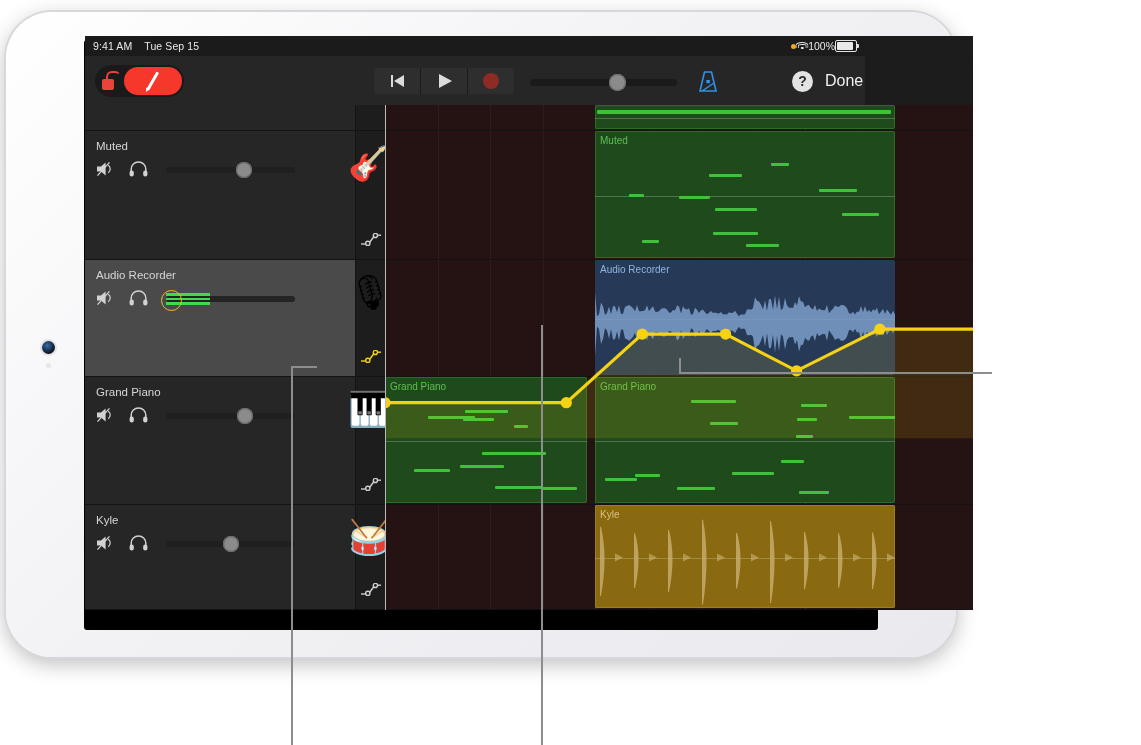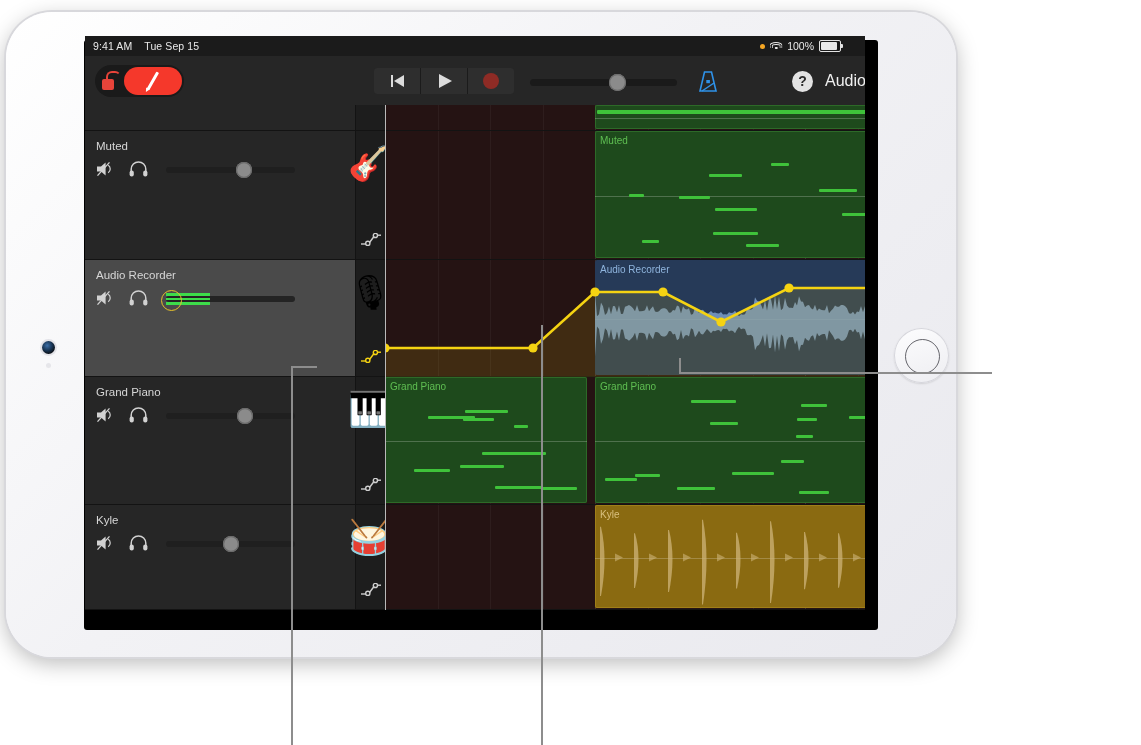--- a/index.html
+++ b/index.html
@@ -19,29 +19,29 @@
           box-shadow:0 0 0 2px #e3e3e8;}
   #camera-dot{position:absolute;left:40px;top:351px;width:5px;height:5px;border-radius:50%;
           background:#e6e6ea;}
   #home-btn{position:absolute;left:888px;top:316px;width:55px;height:55px;border-radius:50%;
           background:linear-gradient(160deg,#fdfdfe,#ededf1);
           box-shadow:inset 0 0 0 1px #d6d6dc,0 1px 2px rgba(0,0,0,.12);}
   #home-btn:after{content:"";position:absolute;left:11px;top:11px;width:33px;height:33px;
           border-radius:50%;border:1.6px solid #3c3c44;opacity:.78;}
 
   
-  #screen{position:absolute;left:85px;top:36px;width:780px;height:574px;
+  #screen{position:absolute;left:85px;top:36px;width:888px;height:574px;
           background:#1c1c1c;overflow:hidden;}
 
   
   #statusbar{position:absolute;left:0;top:0;width:780px;height:20px;background:#1b1b1b;color:#e9e9e9;
           font-size:10.5px;line-height:20px;}
   #sb-left{position:absolute;left:8px;top:0;letter-spacing:.1px;}
   #sb-date{margin-left:9px;}
-  #sb-right{position:absolute;right:24px;top:0;display:flex;align-items:center;gap:5px;height:20px;text-align:center;}
+  #sb-right{position:absolute;right:8px;top:0;display:flex;align-items:center;height:20px;text-align:center;}
   .sb-orange{width:5px;height:5px;border-radius:50%;background:#f5a623;}
   .wifi{position:relative;width:12px;height:9px;}
   .wifi i{position:absolute;left:50%;border:1.3px solid #e9e9e9;border-bottom:none;
           border-radius:50% 50% 0 0;transform:translateX(-50%);}
   .wifi i:nth-child(1){width:11px;height:5.5px;top:0;}
   .wifi i:nth-child(2){width:6.5px;height:3.2px;top:2.6px;}
   .wifi i:nth-child(3){width:2.4px;height:2.4px;top:5.2px;border-radius:50%;
           background:#e9e9e9;border:none;}
   #sb-batt-txt{font-size:10.5px;}
   .battery{position:relative;width:20px;height:9.5px;border:1.2px solid #e3e3e3;border-radius:2px;}
@@ -203,21 +203,21 @@
 
     <div id="metro">
       <svg width="22" height="23" viewBox="0 0 22 23">
         <path d="M7.5 2 L14.5 2 L19 21 L3 21 Z" fill="none" stroke="#2f92e8" stroke-width="1.6"></path>
         <line x1="5" y1="21" x2="17" y2="13" stroke="#2f92e8" stroke-width="1.5"></line>
         <rect x="9.3" y="10" width="3.6" height="3.2" fill="#2f92e8"></rect>
       </svg>
     </div>
 
     <div id="help">?</div>
-    <div id="done">Audio</div>
+    <div id="done">Done</div>
   </div>
 
   <div id="ruler">
       <div class="bar-div" style="left: 0px;"></div>
       <div class="bar-num" style="left: 4px;">1</div>
       <div class="tick" style="left: 26.2px;"></div>
       <div class="tick" style="left: 52.4px;"></div>
       <div class="tick" style="left: 78.6px;"></div>
       <div class="tick" style="left: 104.8px;"></div>
       <div class="tick" style="left: 131px;"></div>

